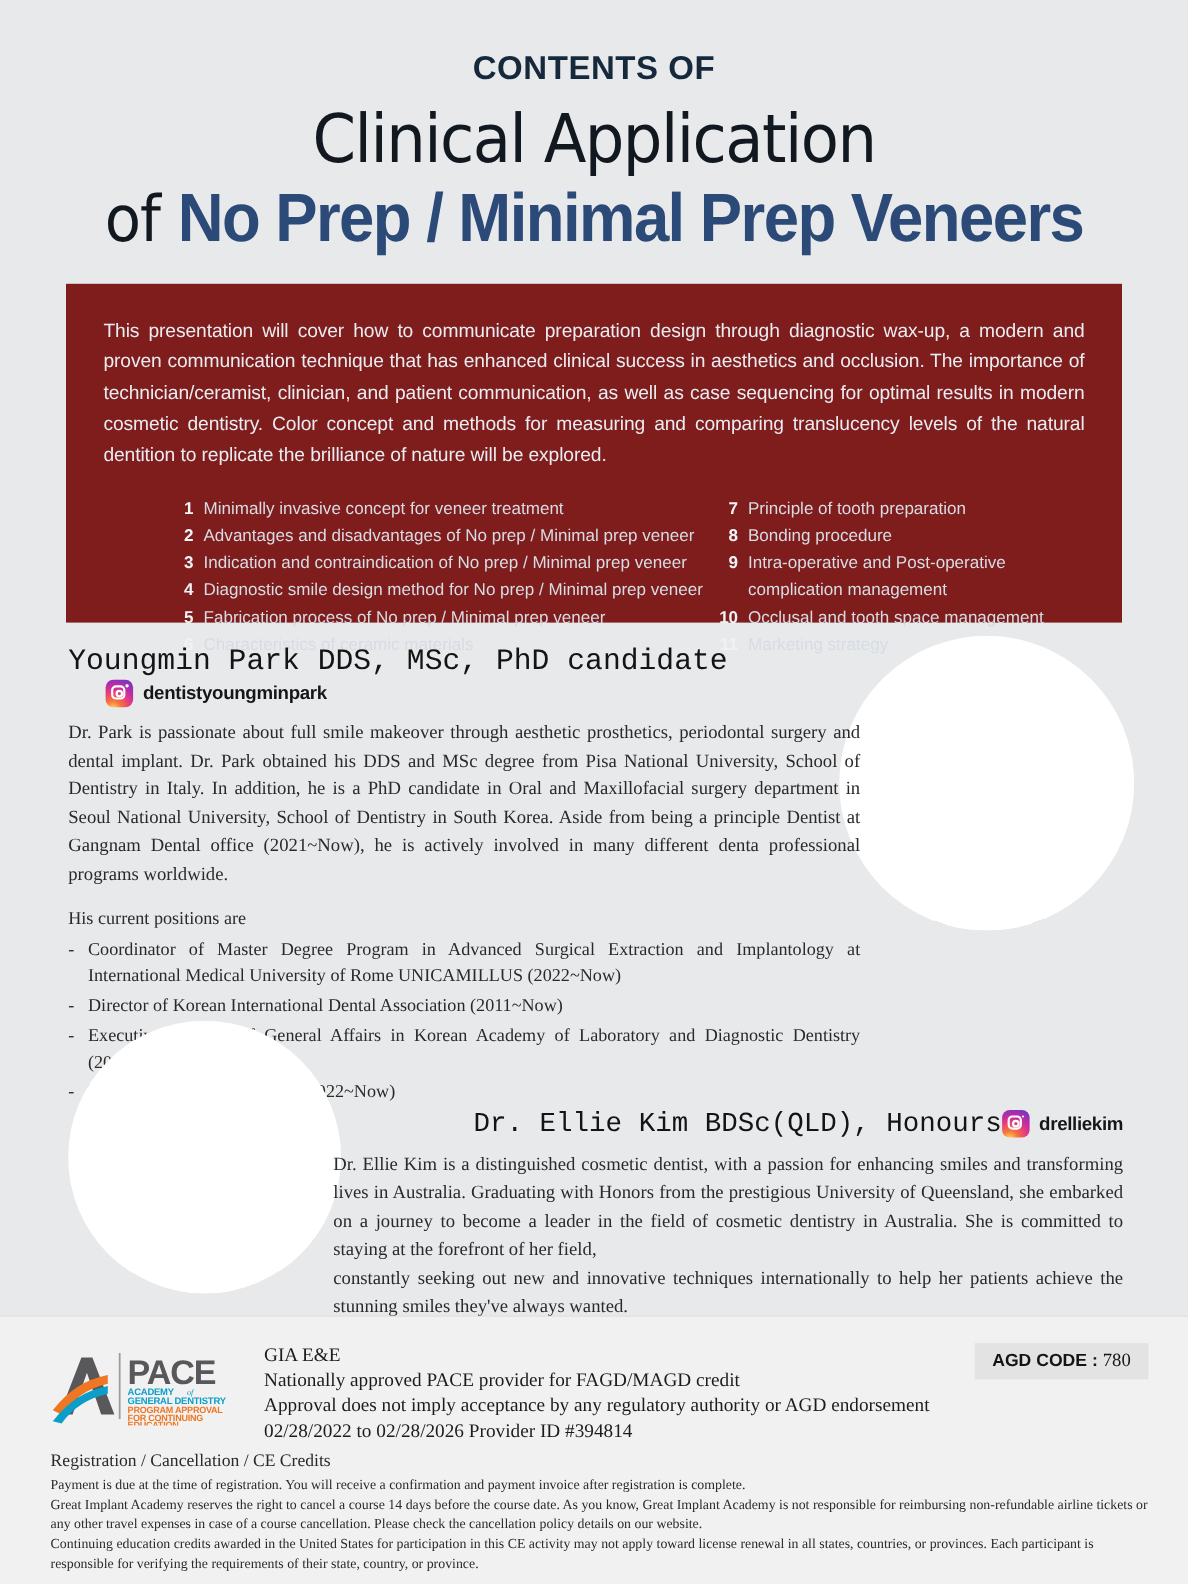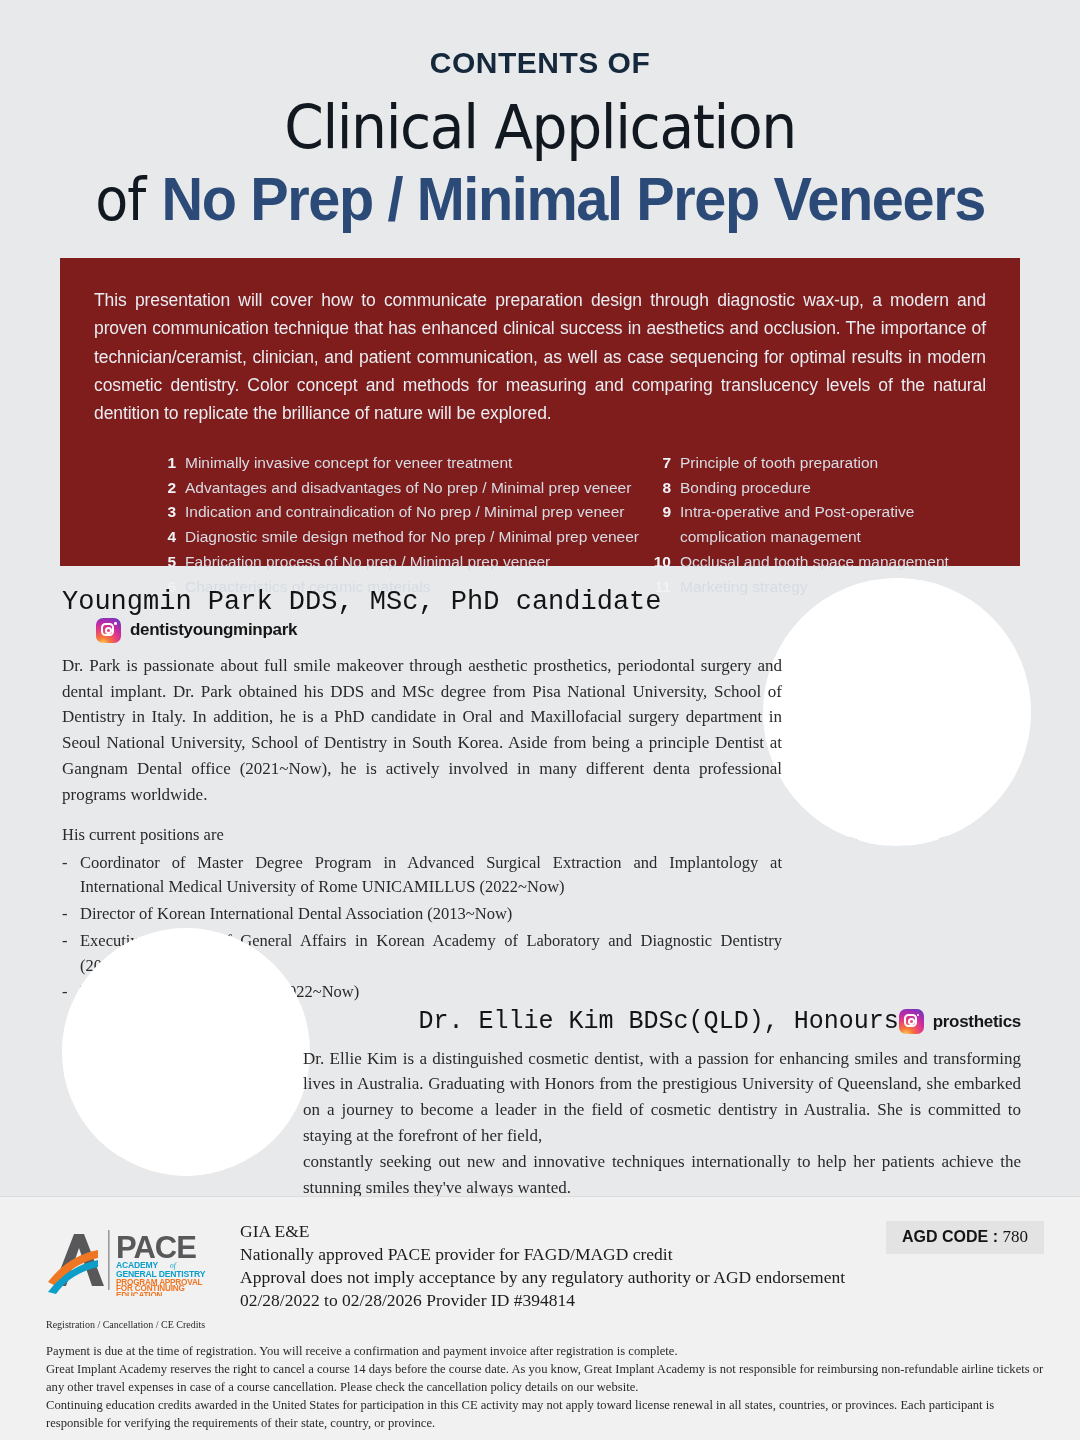--- a/index.html
+++ b/index.html
@@ -154,21 +154,21 @@
     font-size:16px;color:#141414;
     font-family:"Liberation Sans", sans-serif;
   }
   .agd-badge b{font-weight:bold;}
   .agd-num{font-family:"Liberation Serif", serif;font-size:17px;text-align:right;}
   .fine{
     position:absolute;left:46px;top:1318px;width:1000px;
     font-family:"Liberation Serif", serif;
     font-size:12.6px;line-height:1.42;color:#2a2a2a;
   }
-  .fine .ftitle{font-size:10px;margin-bottom:11px;}
+  .fine .ftitle{font-size:16px;margin-bottom:1px;}
   .fine p{margin:0;}
 </style>
 </head>
 <body>
 
 <div class="page">
 
   <div class="header">
     <div class="kicker">CONTENTS OF</div>
     <div class="title-main">Clinical Application</div>
@@ -287,21 +287,21 @@
     </div>
     <div class="sp-bio">Dr. Park is passionate about full smile makeover through aesthetic prosthetics, periodontal surgery and dental implant. Dr. Park obtained his DDS and MSc degree from Pisa National University, School of Dentistry in Italy. In addition, he is a PhD candidate in Oral and Maxillofacial surgery department in Seoul National University, School of Dentistry in South Korea. Aside from being a principle Dentist at Gangnam Dental office (2021~Now), he is actively involved  in many different denta professional programs worldwide.</div>
     <div class="sp-sub">His current positions are</div>
     <div class="pos-list">
       <div class="pos">
           <span class="dash">-</span>
           <span class="ptxt">Coordinator of Master Degree Program in Advanced Surgical Extraction and Implantology at International Medical University of Rome UNICAMILLUS (2022~Now)</span>
         </div>
       <div class="pos">
           <span class="dash">-</span>
-          <span class="ptxt">Director of Korean International Dental Association (2013~Now)</span>
+          <span class="ptxt">Director of Korean International Dental Association (2011~Now)</span>
         </div>
       <div class="pos">
           <span class="dash">-</span>
           <span class="ptxt">Executive Director of General Affairs in Korean Academy of Laboratory and Diagnostic Dentistry  (2022~Now)</span>
         </div>
       <div class="pos">
           <span class="dash">-</span>
           <span class="ptxt">Director of Newtis Academy (2022~Now)</span>
         </div>
     </div>
@@ -344,21 +344,21 @@
     </svg>
   </div>
 
   <div class="sp2">
     <div class="sp2-head">
       <span class="sp-name">Dr. Ellie Kim BDSc(QLD), Honours</span>
       <span class="ig-badge">
         <span class="ig-icon">
             <span class="ig-dot"></span>
           </span>
-        <span class="ig-handle">prosthetics</span>
+        <span class="ig-handle">drelliekim</span>
       </span>
     </div>
     <div class="sp-bio">Dr. Ellie Kim is a distinguished cosmetic dentist, with a passion for enhancing smiles and transforming lives in Australia. Graduating with Honors from the prestigious University of Queensland, she embarked on a journey to become a leader in the field of cosmetic dentistry in Australia. She is committed to staying at the forefront of her field,</div>
     <div class="sp-bio" style="margin-top:0;">constantly seeking out new and innovative techniques internationally to help her patients achieve the stunning smiles they've always wanted.</div>
   </div>
 
   <div class="footer-div"></div>
   <div class="footer"></div>
 
   <div class="pace-logo">

